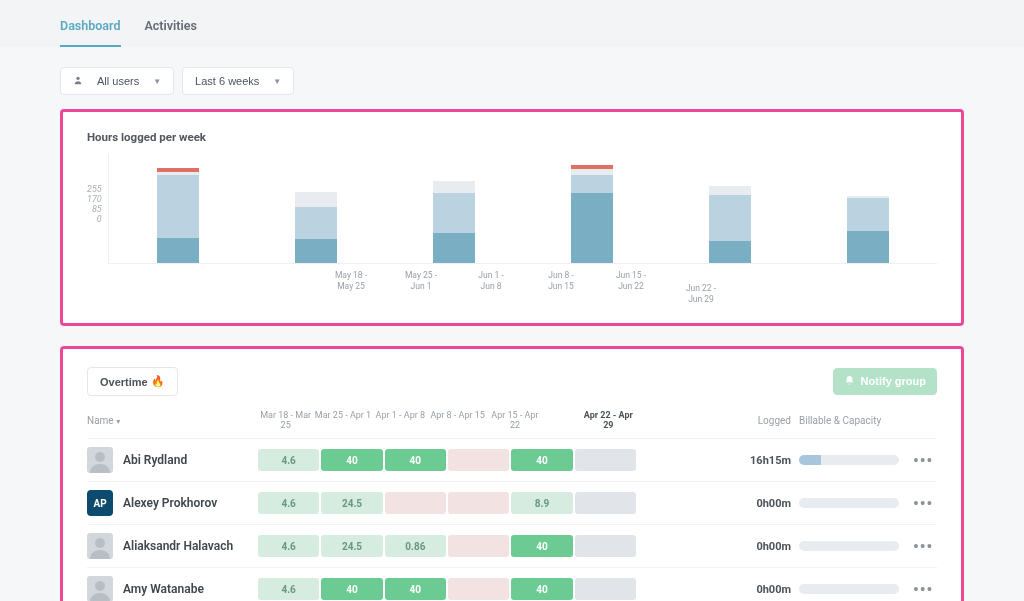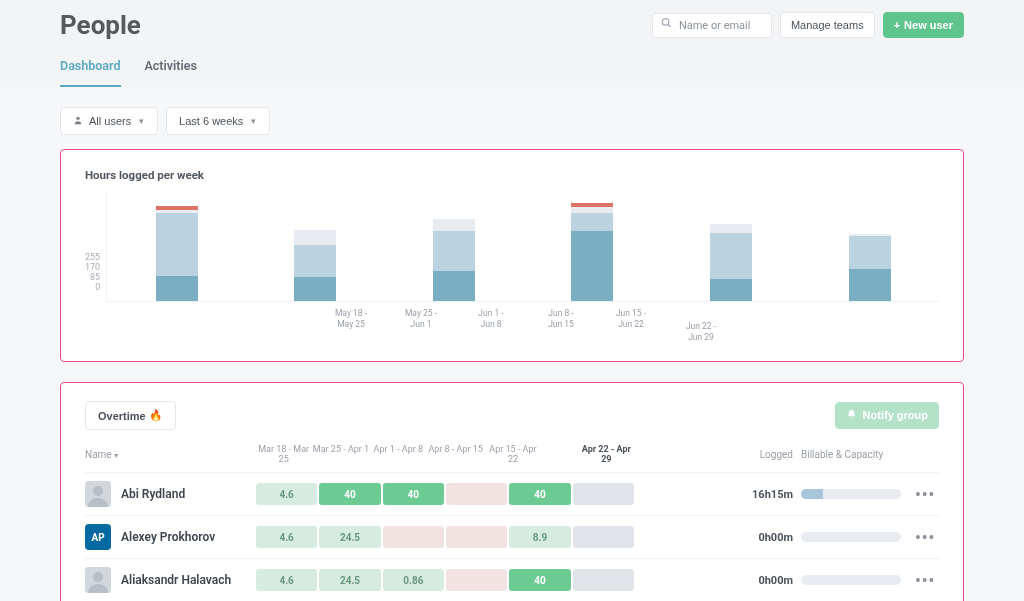--- a/index.html
+++ b/index.html
@@ -36,30 +36,30 @@
     display: inline-flex; align-items: flex-start; gap: 6px;
   }
   .tabs { display: flex; gap: 24px; padding: 18px 60px 0 60px; background: #f3f4f6; }
   .tab { font-size: 12.5px; color: #636a73; padding-bottom: 12px; cursor: pointer; font-weight: 600;}
   .tab.active { color: #5aa9c2; border-bottom: 2px solid #5aa9c2; }
   .content { padding: 20px 60px; }
   .filters { display: flex; gap: 8px; margin-bottom: 14px; }
   .filter-btn {
     background: #fff; border: 1px solid #e3e6ea; border-radius: 4px;
     padding: 7px 12px; font-size: 11px; color: #4b525a; cursor: pointer;
-    display: inline-flex; align-items: center; gap: 6px;
+    display: inline-flex; align-items: center; gap: 14px;
   }
   .caret-down { font-size: 8px; vertical-align: middle; color: #8b929a;}
   .card {
-    background: #fff; border: 1px solid #ec4899; border-radius: 4px;
+    background: #fff; border: 3px solid #ec4899; border-radius: 4px;
     padding: 18px 24px; margin-bottom: 20px;
   }
   .chart-title { font-size: 11.5px; font-weight: 700; color: #52585f; margin-bottom: 10px; }
   .chart-area { display: flex; }
-  .y-axis { display: flex; flex-direction: column; justify-content: flex-end; height: 100px; padding-right: 6px;}
+  .y-axis { display: flex; flex-direction: column; justify-content: center; height: 100px; padding-right: 6px; font-style: italic;}
   .y-tick { font-size: 9px; color: #a8aeb7; text-align: right; }
   .bars-row { flex: 1; display: flex; align-items: flex-end; justify-content: space-around; height: 110px; border-bottom: 1px solid #eef0f3; border-left: 1px solid #eef0f3; position: relative;}
   .bar-col { width: 70px; display: flex; flex-direction: column; align-items: center; }
   .stack { width: 42px; display: flex; flex-direction: column-reverse; }
   .seg { width: 100%; }
   .seg.a { background: #79aec3; }
   .seg.b { background: #bbd3e0; }
   .seg.c { background: #e8ebef; }
   .seg.d { background: #df7064; }
   .bar-label { font-size: 8.5px; color: #9aa0a8; text-align: center; margin-top: 6px; line-height: 1.3;}
@@ -78,21 +78,21 @@
   .wk-head.bold { font-weight: 700; color: #4b525a; margin-left: 36px;}
   .col-gap { flex: 1; }
   .col-logged { width: 70px; text-align: right; padding-right: 8px;}
   .col-cap { width: 110px; }
   .col-menu { width: 28px; }
   .row {
     display: flex; align-items: center; padding: 8px 0; border-top: 1px solid #f0f2f5;
   }
   .person { display: flex; align-items: center; gap: 10px; }
   .avatar { width: 26px; height: 26px; border-radius: 4px; background: #c9ced5; display:flex; align-items:center; justify-content:center; font-size:10px; color:#fff; font-weight:700; overflow:hidden;}
-  .avatar.dark { background: #0369a1; }
+  .avatar.dark { background: #0c4a6e; }
   .person-name { font-size: 12px; color: #3f464e; font-weight: 600;}
   .weeks { flex: 0 0 380px; display: flex; gap: 0; }
   .cell {
     flex: 1; margin: 0 1px; height: 22px; border-radius: 3px;
     display: flex; align-items: center; justify-content: center;
     font-size: 10px; font-weight: 700;
   }
   .cell.green { background: #6bcb93; color: #fff; }
   .cell.mint  { background: #d7ece0; color: #6a9780; }
   .cell.rose  { background: #f2e2e2; color: #b98f8f; }
@@ -103,39 +103,20 @@
   .cap-seg.blue { background: #a8c6db; }
   .dots { color: #8b929a; font-size: 16px; letter-spacing: 1px; cursor: pointer; text-align:center; font-weight:700;}
   .plus { font-weight: 900; }
   .sort-caret { font-size:8px; }
   .av-svg { width:26px; height:26px; }
 </style>
 </head>
 <body>
 
 <div class="page">
-  <div class="header">
-    <div class="page-title">People</div>
-    <div class="header-actions">
-      <div class="search-box">
-        <span class="search-icon-pos">
-          <svg width="11" height="11" viewBox="0 0 24 24" fill="none" stroke="currentColor" stroke-width="3">
-              <circle cx="10" cy="10" r="7"></circle>
-              <line x1="21" y1="21" x2="15" y2="15"></line>
-            </svg>
-        </span>
-        <span>Name or email</span>
-      </div>
-      <button class="btn">Manage teams</button>
-      <button class="btn btn-green">
-        <span class="plus">+</span>
-        <span>New user</span>
-      </button>
-    </div>
-  </div>
 
   <div class="tabs">
     <div class="tab active">Dashboard</div>
     <div class="tab">Activities</div>
   </div>
 
   <div class="content">
     <div class="filters">
       <button class="filter-btn">
         <span>

